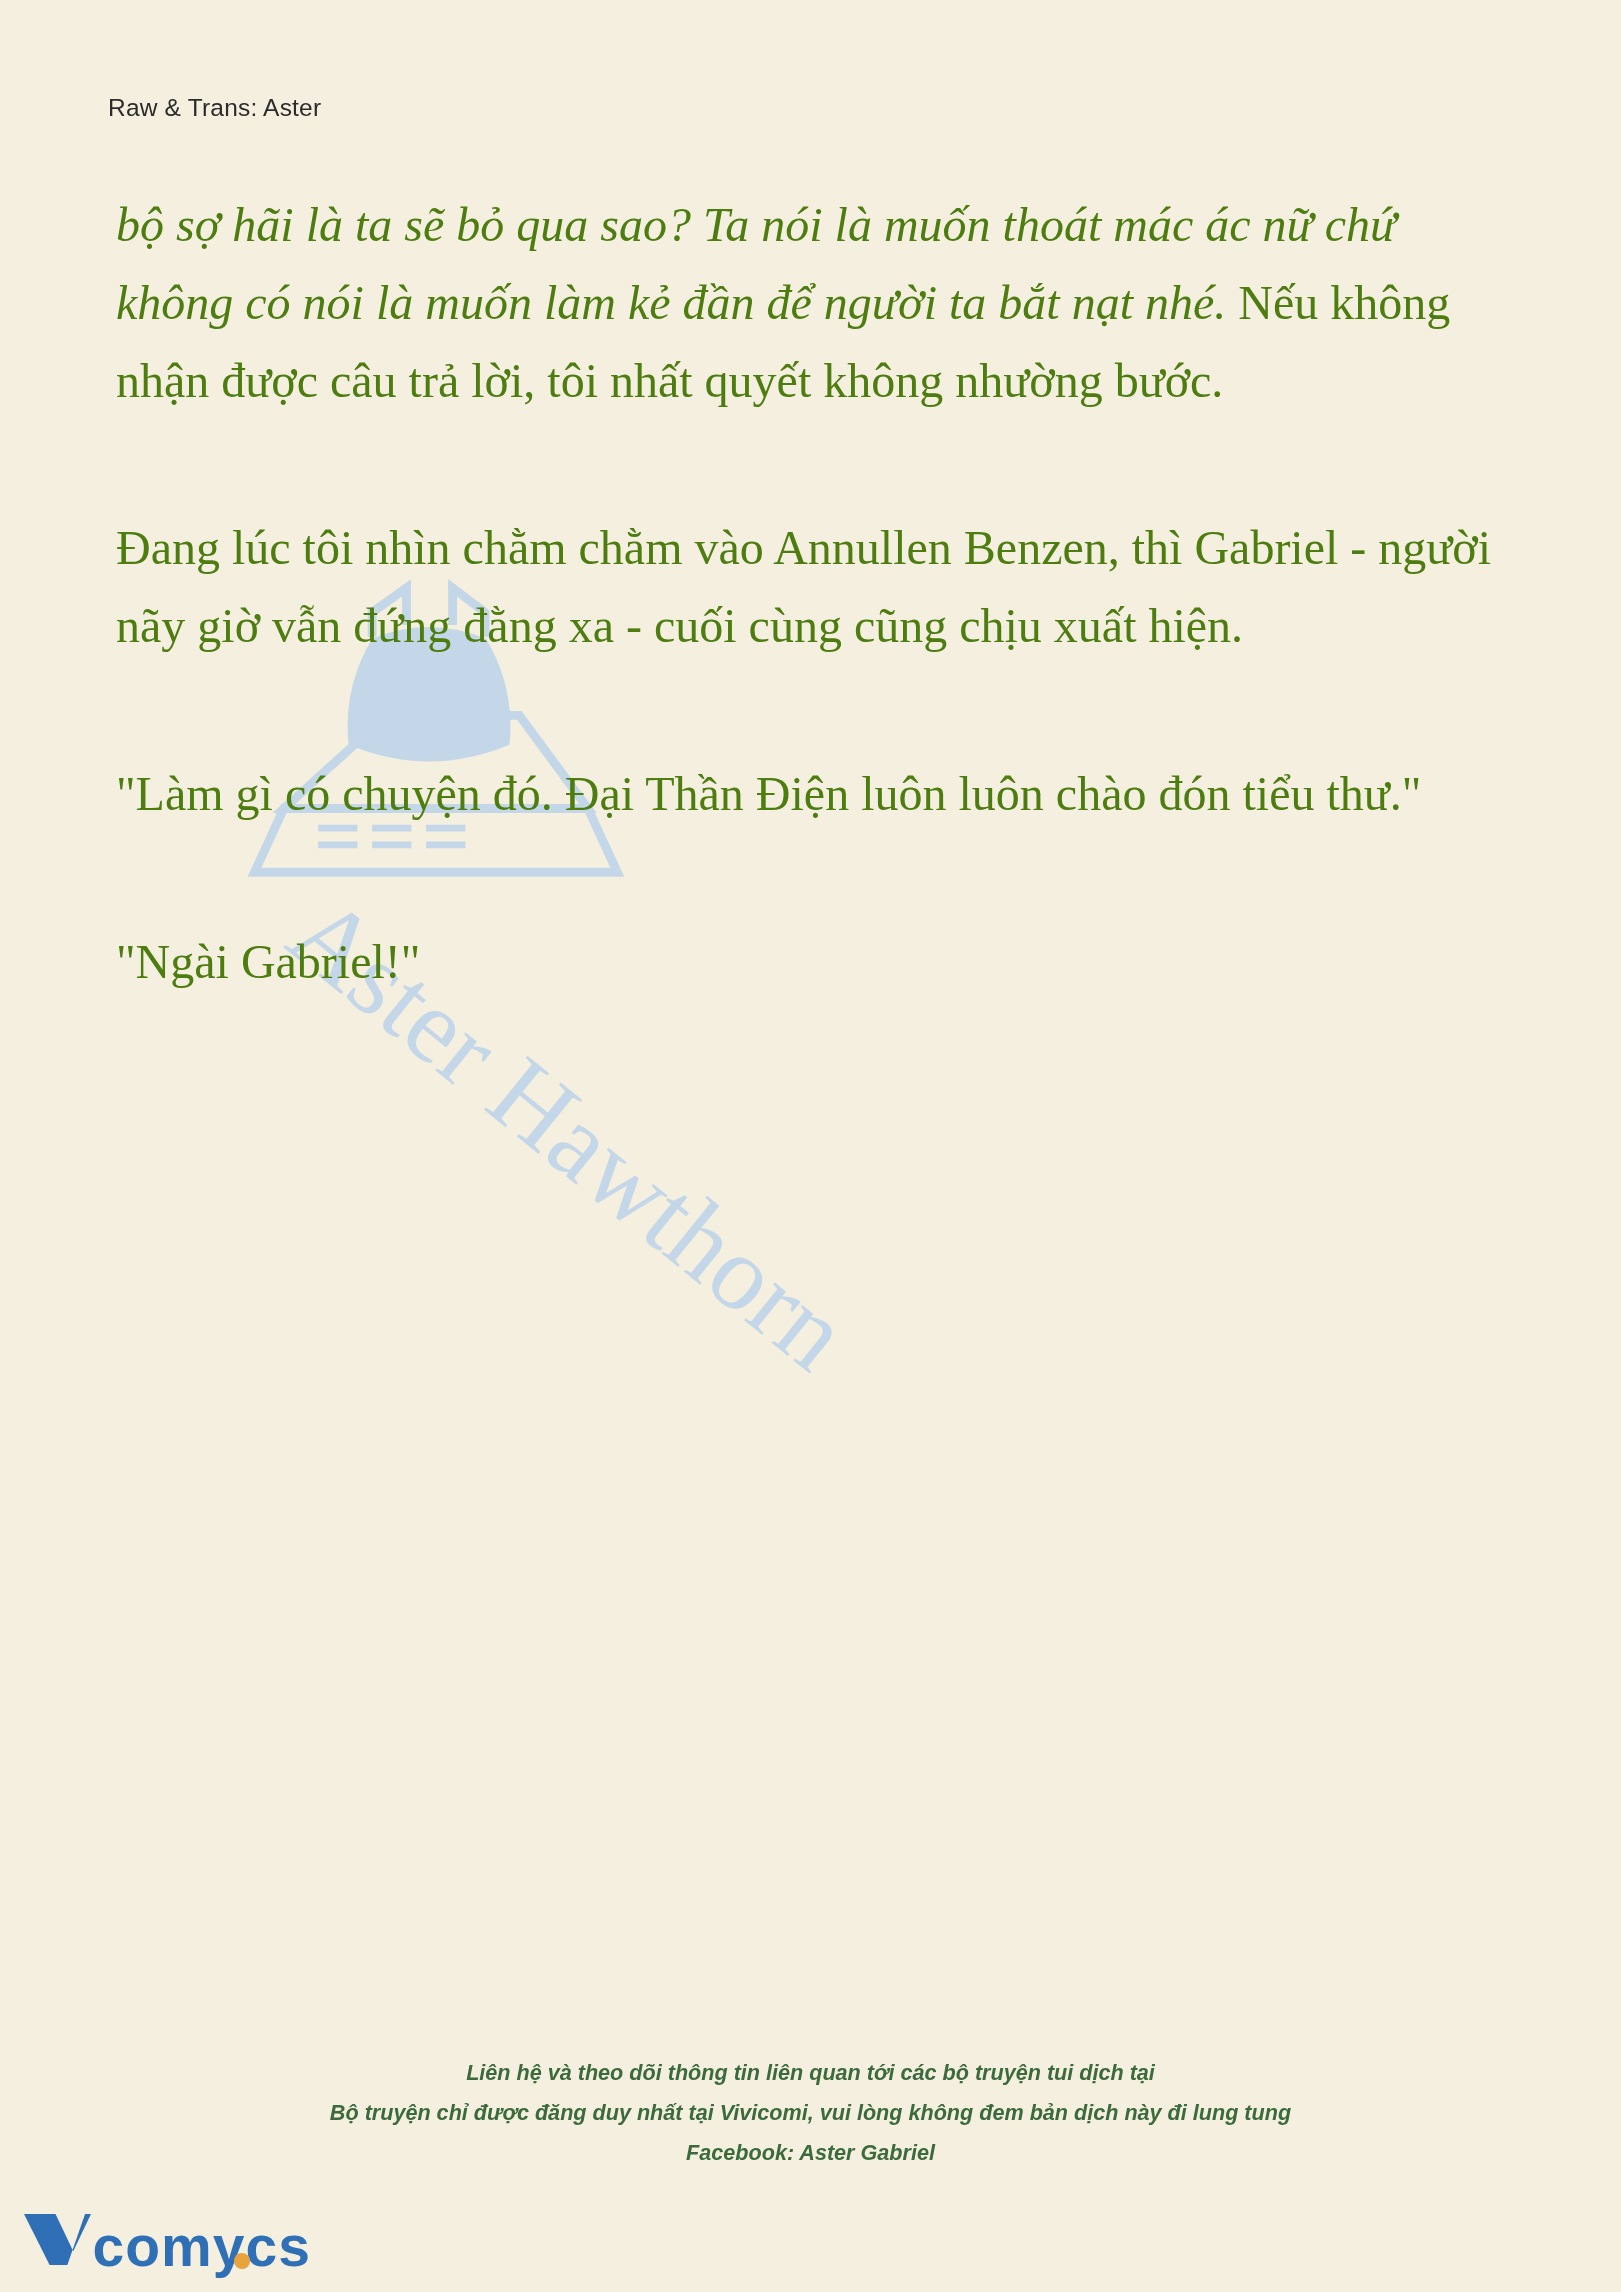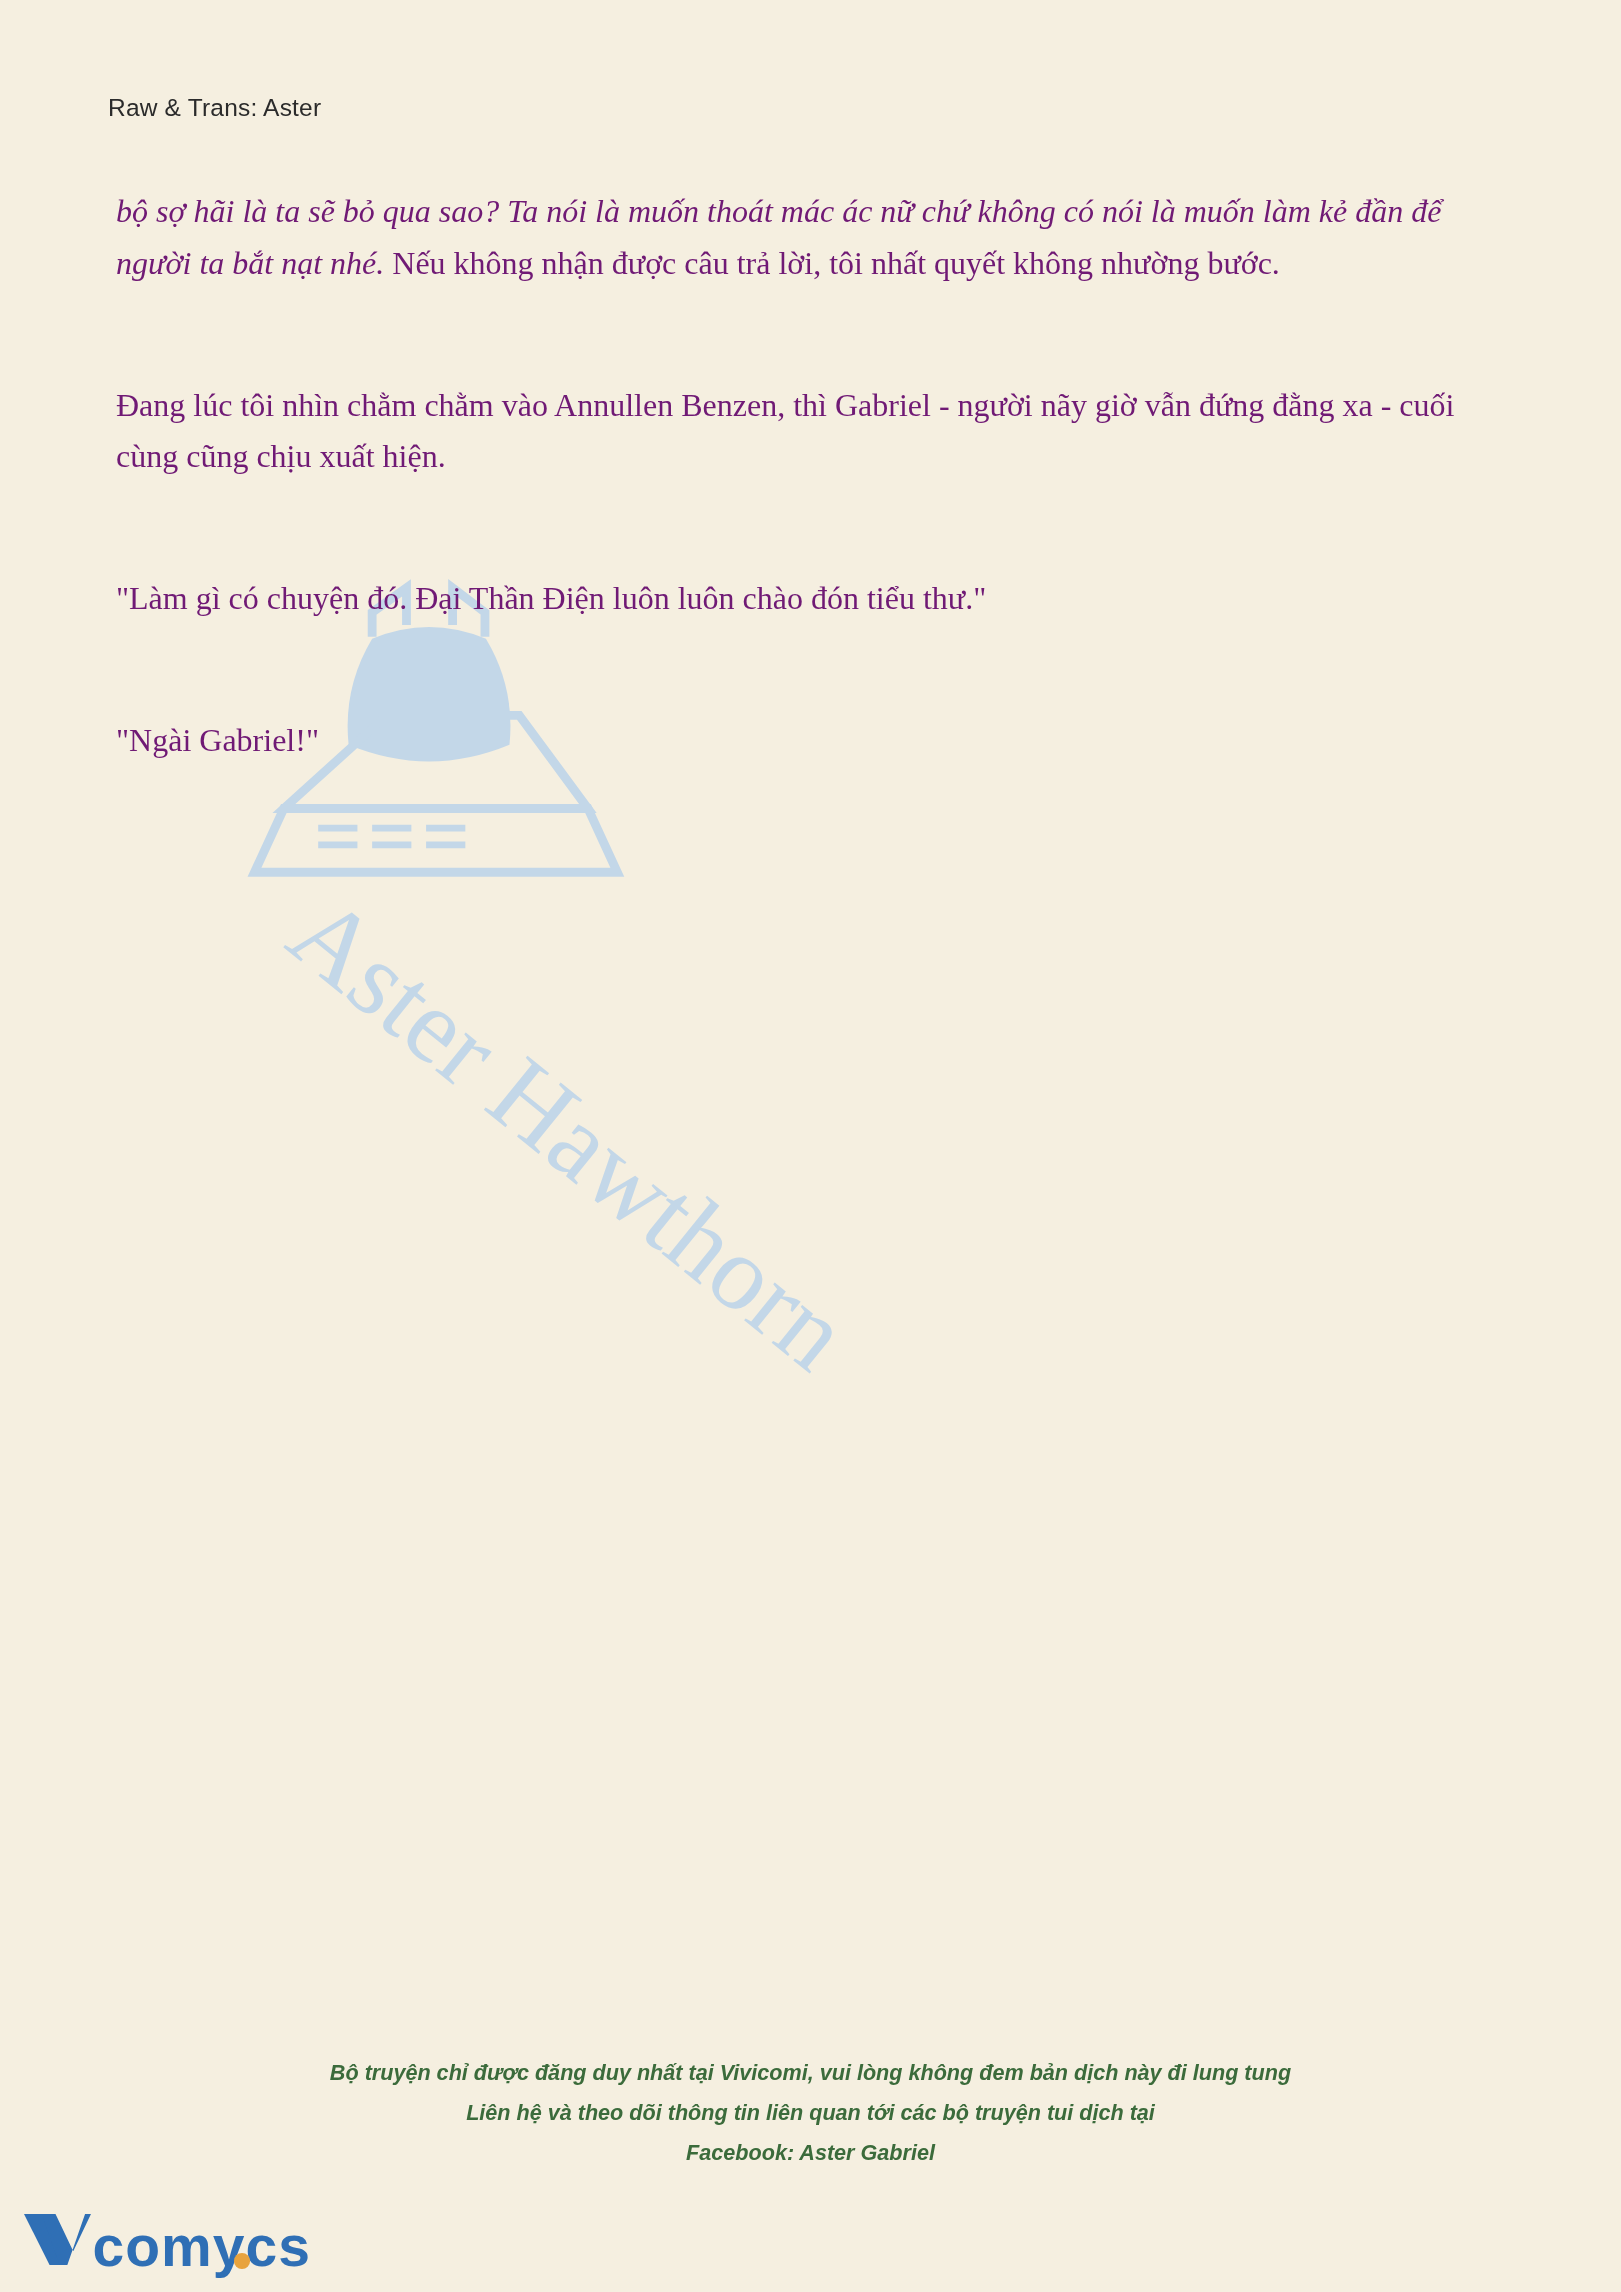--- a/index.html
+++ b/index.html
@@ -60,23 +60,23 @@
     left: 0px;
     top: 0px;
   }
 
   
   .content {
     position: absolute;
     left: 116px;
     top: 186px;
     width: 1392px;
-    font-size: 32px;
+    font-size: 48px;
     line-height: 1.62;
-    color: #701a75;
+    color: #4d7c0f;
   }
   .para {
     margin: 0 0 0 0;
   }
   .para + .para {
     margin-top: 90px;
   }
   .ital {
     font-style: italic;
   }
@@ -148,22 +148,22 @@
   </div>
 
   <div class="content">
     <p class="para"><span class="ital">bộ sợ hãi là ta sẽ bỏ qua sao? Ta nói là muốn thoát mác ác nữ chứ không có nói là muốn làm kẻ đần để người ta bắt nạt nhé.</span><span> Nếu không nhận được câu trả lời, tôi nhất quyết không nhường bước.</span></p>
     <p class="para">Đang lúc tôi nhìn chằm chằm vào Annullen Benzen, thì Gabriel - người nãy giờ vẫn đứng đằng xa - cuối cùng cũng chịu xuất hiện.</p>
     <p class="para">"Làm gì có chuyện đó. Đại Thần Điện luôn luôn chào đón tiểu thư."</p>
     <p class="para">"Ngài Gabriel!"</p>
   </div>
 
   <div class="footer-note">
+    <div>Liên hệ và theo dõi thông tin liên quan tới các bộ truyện tui dịch tại</div>
     <div>Bộ truyện chỉ được đăng duy nhất tại Vivicomi, vui lòng không đem bản dịch này đi lung tung</div>
-    <div>Liên hệ và theo dõi thông tin liên quan tới các bộ truyện tui dịch tại</div>
     <div>Facebook: Aster Gabriel</div>
   </div>
 
   <div class="logo">
     <svg width="69" height="65" viewBox="0 0 70 66">
       <path d="M4 6 L34 6 L52 44 L70 6 L64 6 L46 58 L30 58 Z" fill="#2f6fb5"></path>
       <path d="M2 6 L20 6 L38 58 L28 58 Z" fill="#2f6fb5"></path>
     </svg>
     <span class="logo-word">comycs<span class="logo-dot"></span></span>
   </div>

